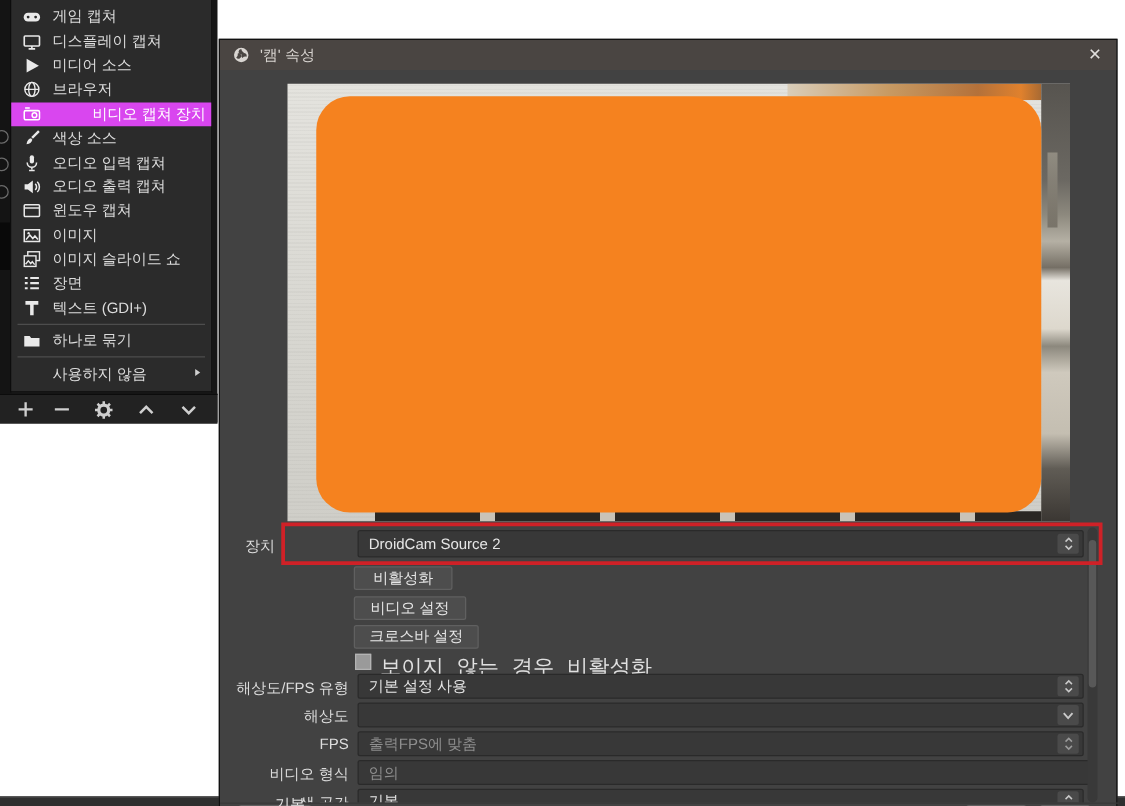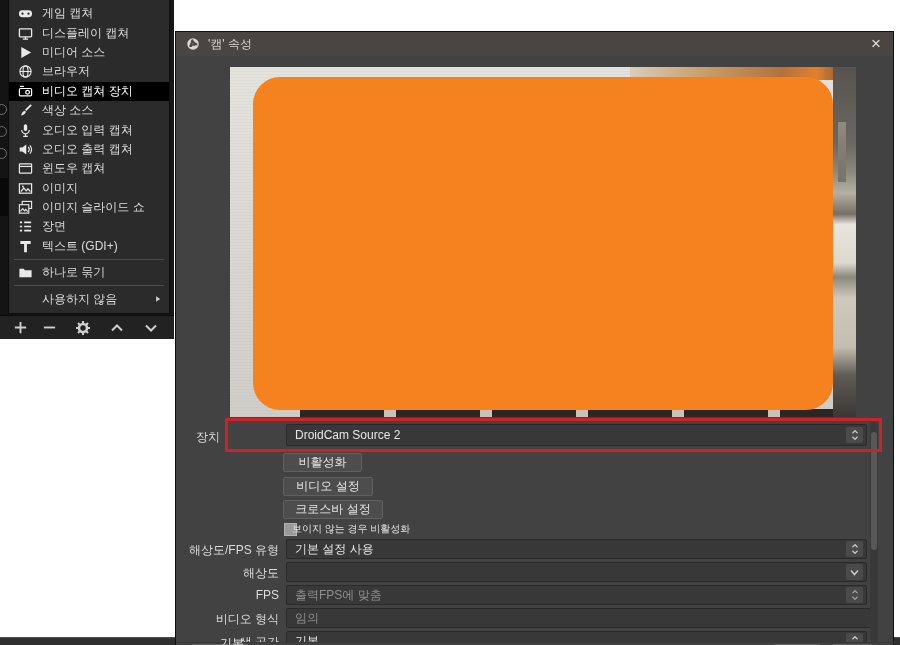--- a/index.html
+++ b/index.html
@@ -12,21 +12,21 @@
   
   .left-panel{position:absolute;left:0;top:0;width:174px;height:338px;background:#161616;z-index:2;}
   .underlay{position:absolute;left:0;top:0;width:9px;height:338px;background:#141414;overflow:hidden;}
   .frag{position:absolute;border:1.5px solid #8a8a8a;border-radius:50%;width:9px;height:9px;left:-4px;opacity:.75;}
   .frag2{position:absolute;left:0;width:8px;background:#090909;}
 
   .menu{position:absolute;left:8px;top:0;width:162px;height:314px;background:#2b2b2b;border:1px solid #0c0c0c;border-top:none;box-sizing:border-box;padding-top:4px;}
   .menu-item{height:19.4px;display:flex;align-items:center;padding:0 6px 0 9px;cursor:default;}
   .menu-item .mi{width:15px;height:15px;display:flex;align-items:center;justify-content:center;flex:none;}
   .menu-item .ml{margin-left:9px;font-size:12px;color:#dcdcdc;white-space:nowrap;letter-spacing:0;}
-  .menu-item.selected{background:#000000;}
+  .menu-item.selected{background:#d946ef;gap:32px;}
   .menu-item.selected .ml{color:#ffffff;}
   .menu-sep{height:1px;background:#4d4d4d;margin:3px 5px;}
   .submenu-arrow{margin-left:auto;}
 
   .src-toolbar{position:absolute;left:0;top:315px;width:174px;height:23px;background:#222222;border-top:1px solid #0c0c0c;display:flex;align-items:center;}
   .tb-icon{margin-left:11px;display:flex;align-items:center;justify-content:center;width:18px;height:18px;}
   .tb-icon.gear{margin-left:16px;}
   .tb-icon.up{margin-left:16px;}
 
   
@@ -48,21 +48,21 @@
   
   .fld-label{position:absolute;font-size:12px;color:#dcdcdc;text-align:left;}
   .combo{position:absolute;background:#383838;border:1px solid #2a2a2a;border-radius:2px;box-sizing:border-box;font-size:12px;color:#e6e6e6;padding-left:8px;display:flex;align-items:center;white-space:nowrap;overflow:hidden;}
   .combo .spin{position:absolute;right:3px;top:50%;transform:translateY(-50%);width:17px;height:16px;background:#4a4a4a;border-radius:2px;display:flex;align-items:center;justify-content:center;}
   .combo.disabled{color:#8e8e8e;}
   .red-annotation{position:absolute;left:49px;top:386px;width:657px;height:34px;border:3px solid #cf2127;box-sizing:border-box;pointer-events:none;z-index:5;}
 
   .obs-btn{position:absolute;background:#4d4d4d;border:1px solid #606060;border-radius:2px;box-sizing:border-box;font-size:12px;color:#e6e6e6;display:flex;align-items:center;justify-content:center;cursor:default;}
 
   .chkbox{position:absolute;left:108px;top:491px;width:13px;height:13px;background:#9a9a9a;border:1px solid #b3b3b3;box-sizing:border-box;}
-  .chklabel{position:absolute;left:116px;top:490px;font-size:10px;color:#e0e0e0;}
+  .chklabel{position:absolute;left:128px;top:490px;font-size:17px;color:#e0e0e0;font-family:Liberation Mono, monospace;}
 
   .rows-clip{position:absolute;left:0;top:504px;width:700px;height:106px;overflow:hidden;}
   .row-label{position:absolute;left:0;width:103px;font-size:12px;color:#dcdcdc;text-align:right;}
 
   .vscroll{position:absolute;left:694px;top:390px;width:8px;height:220px;background:#393939;border-radius:4px;}
   .vscroll .thumb{position:absolute;left:1px;top:10px;width:6px;height:118px;background:#585858;border-radius:3px;}
 
   .footer-sep{position:absolute;left:0;top:610px;width:719px;height:1px;background:#383838;}
 </style>
 </head>

